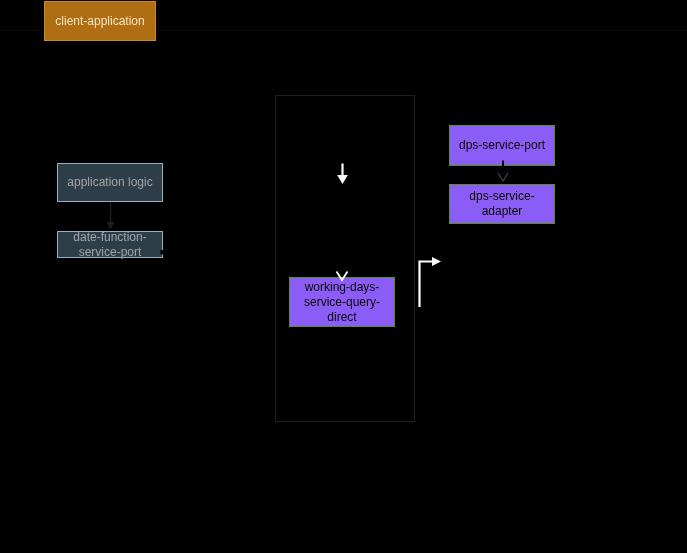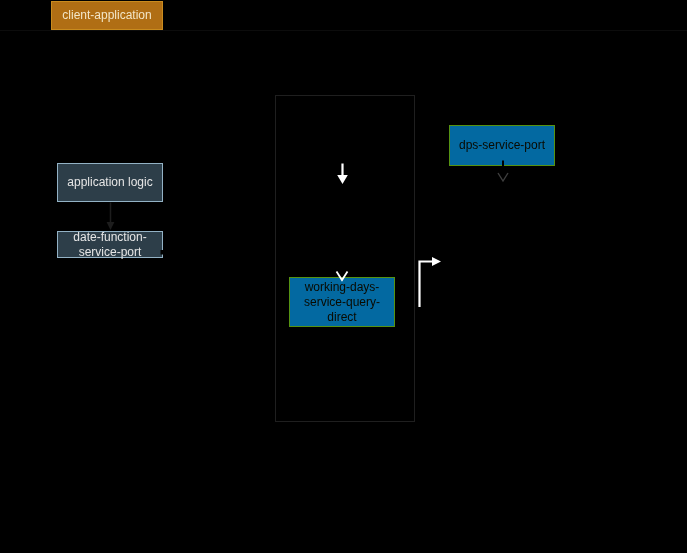--- a/index.html
+++ b/index.html
@@ -8,24 +8,24 @@
     overflow:hidden;font-family:"Liberation Sans", sans-serif;
   }
   .seam{position:absolute;left:0;top:30px;width:687px;height:1px;background:#0c0c0c;}
   .node{
     position:absolute;display:flex;align-items:center;justify-content:center;
     text-align:center;font-size:12px;line-height:15px;box-sizing:border-box;
     border:1px solid transparent;
   }
   .node .lbl{display:block;padding:0 2px;}
   .orange{background:#b06e14;border-color:#c98b1e;color:#f2e5c7;}
-  .slate{background:#2d3e49;border-color:#93b2c5;color:#e5e5e5;}
-  .green{background:#0369a1;border-color:#569313;color:#0a0a00;align-items:center;}
+  .slate{background:#2d3e49;border-color:#93b2c5;color:#a3a3a3;}
+  .green{background:#8b5cf6;border-color:#569313;color:#0a0a00;align-items:center;}
   .container-box{background:transparent;border:1px solid #1f1f1f;}
-  #n-client-application{left:51px;top:1px;width:112px;height:29px;text-align:center;}
+  #n-client-application{left:44px;top:1px;width:112px;height:40px;text-align:center;}
   #n-application-logic{left:57px;top:163px;width:106px;height:39px;}
   #n-date-function-service-port{left:57px;top:231px;width:106px;height:27px;}
   #n-working-days-container{left:275px;top:95px;width:140px;height:327px;}
   #n-working-days-service{left:289px;top:222px;width:106px;height:40px;}
   #n-working-days-service-query-direct{left:289px;top:277px;width:106px;height:50px;}
   #n-dps-service-port{left:449px;top:125px;width:106px;height:41px;}
   #n-dps-service-adapter{left:449px;top:184px;width:106px;height:40px;}
   #edges{position:absolute;left:0;top:0;width:687px;height:553px;pointer-events:none;}
 </style>
 </head>
@@ -51,20 +51,23 @@
 
 
   <div class="node green" id="n-working-days-service-query-direct">
     <span class="lbl">working-days-service-query-direct</span>
   </div>
 
   <div class="node green" id="n-dps-service-port">
     <span class="lbl">dps-service-port</span>
   </div>
 
+  <div class="node green" id="n-dps-service-adapter">
+    <span class="lbl">dps-service-adapter</span>
+  </div>
 
   <svg id="edges" viewBox="0 0 687 553" xmlns="http://www.w3.org/2000/svg">
 
     <g>
       <line x1="110.5" y1="202.5" x2="110.5" y2="223" stroke="#1d1d1d" stroke-width="1.5"></line>
       <polygon points="110.5,230 106.6,222 114.4,222" fill="#1d1d1d"></polygon>
     </g>
 
     <g>
       <line x1="342.5" y1="163.5" x2="342.5" y2="176.5" stroke="#ffffff" stroke-width="2.2"></line>

